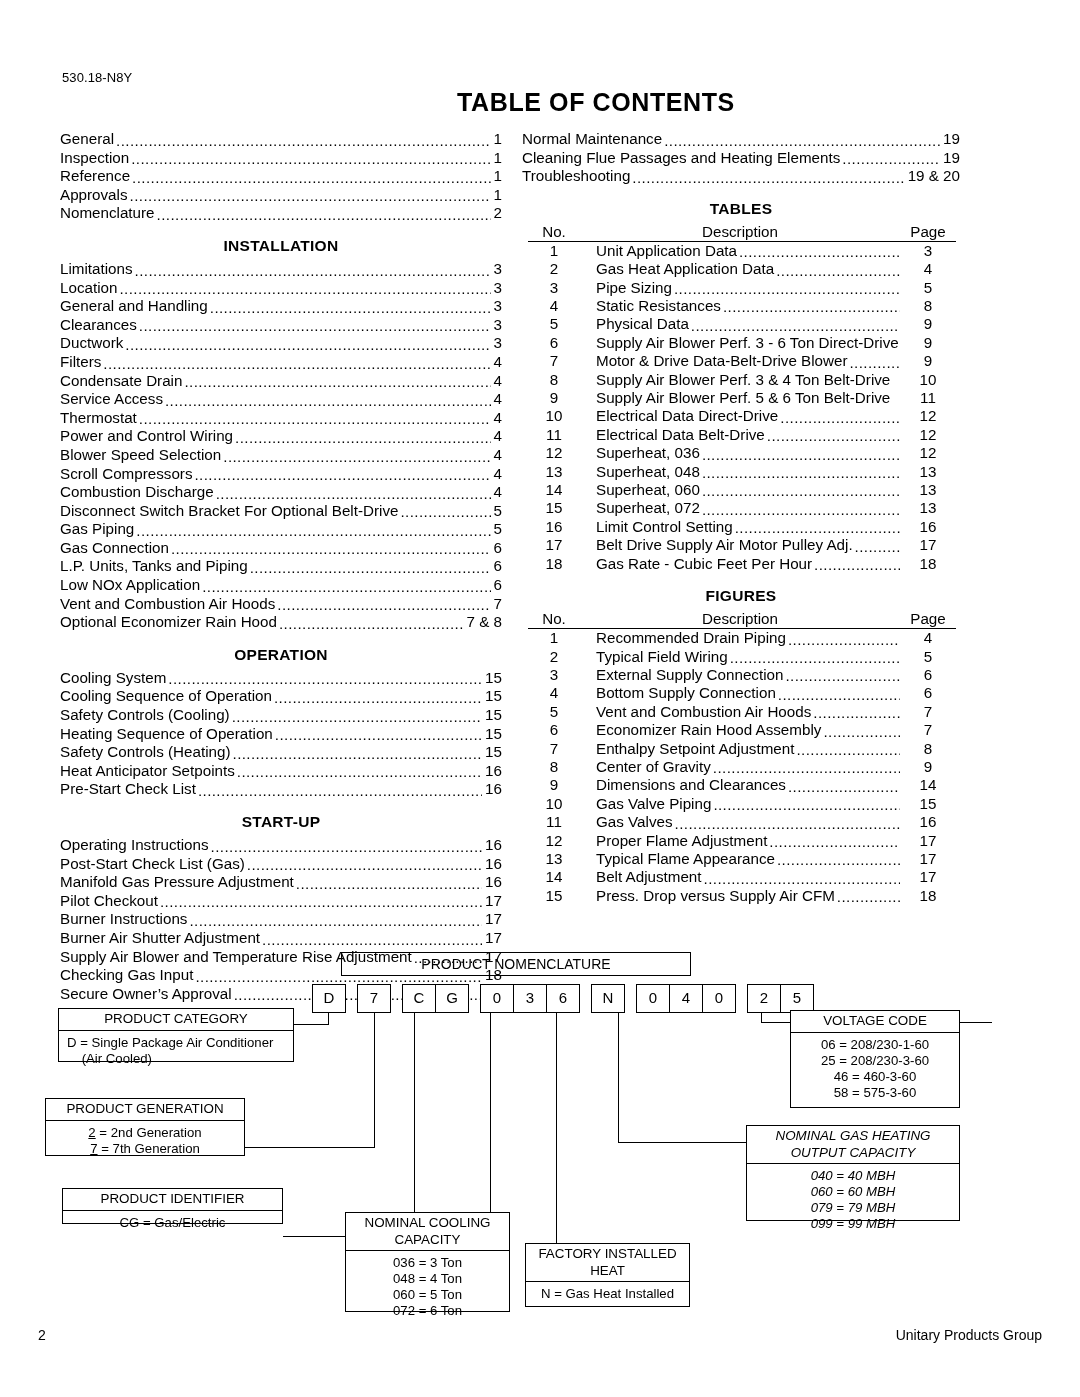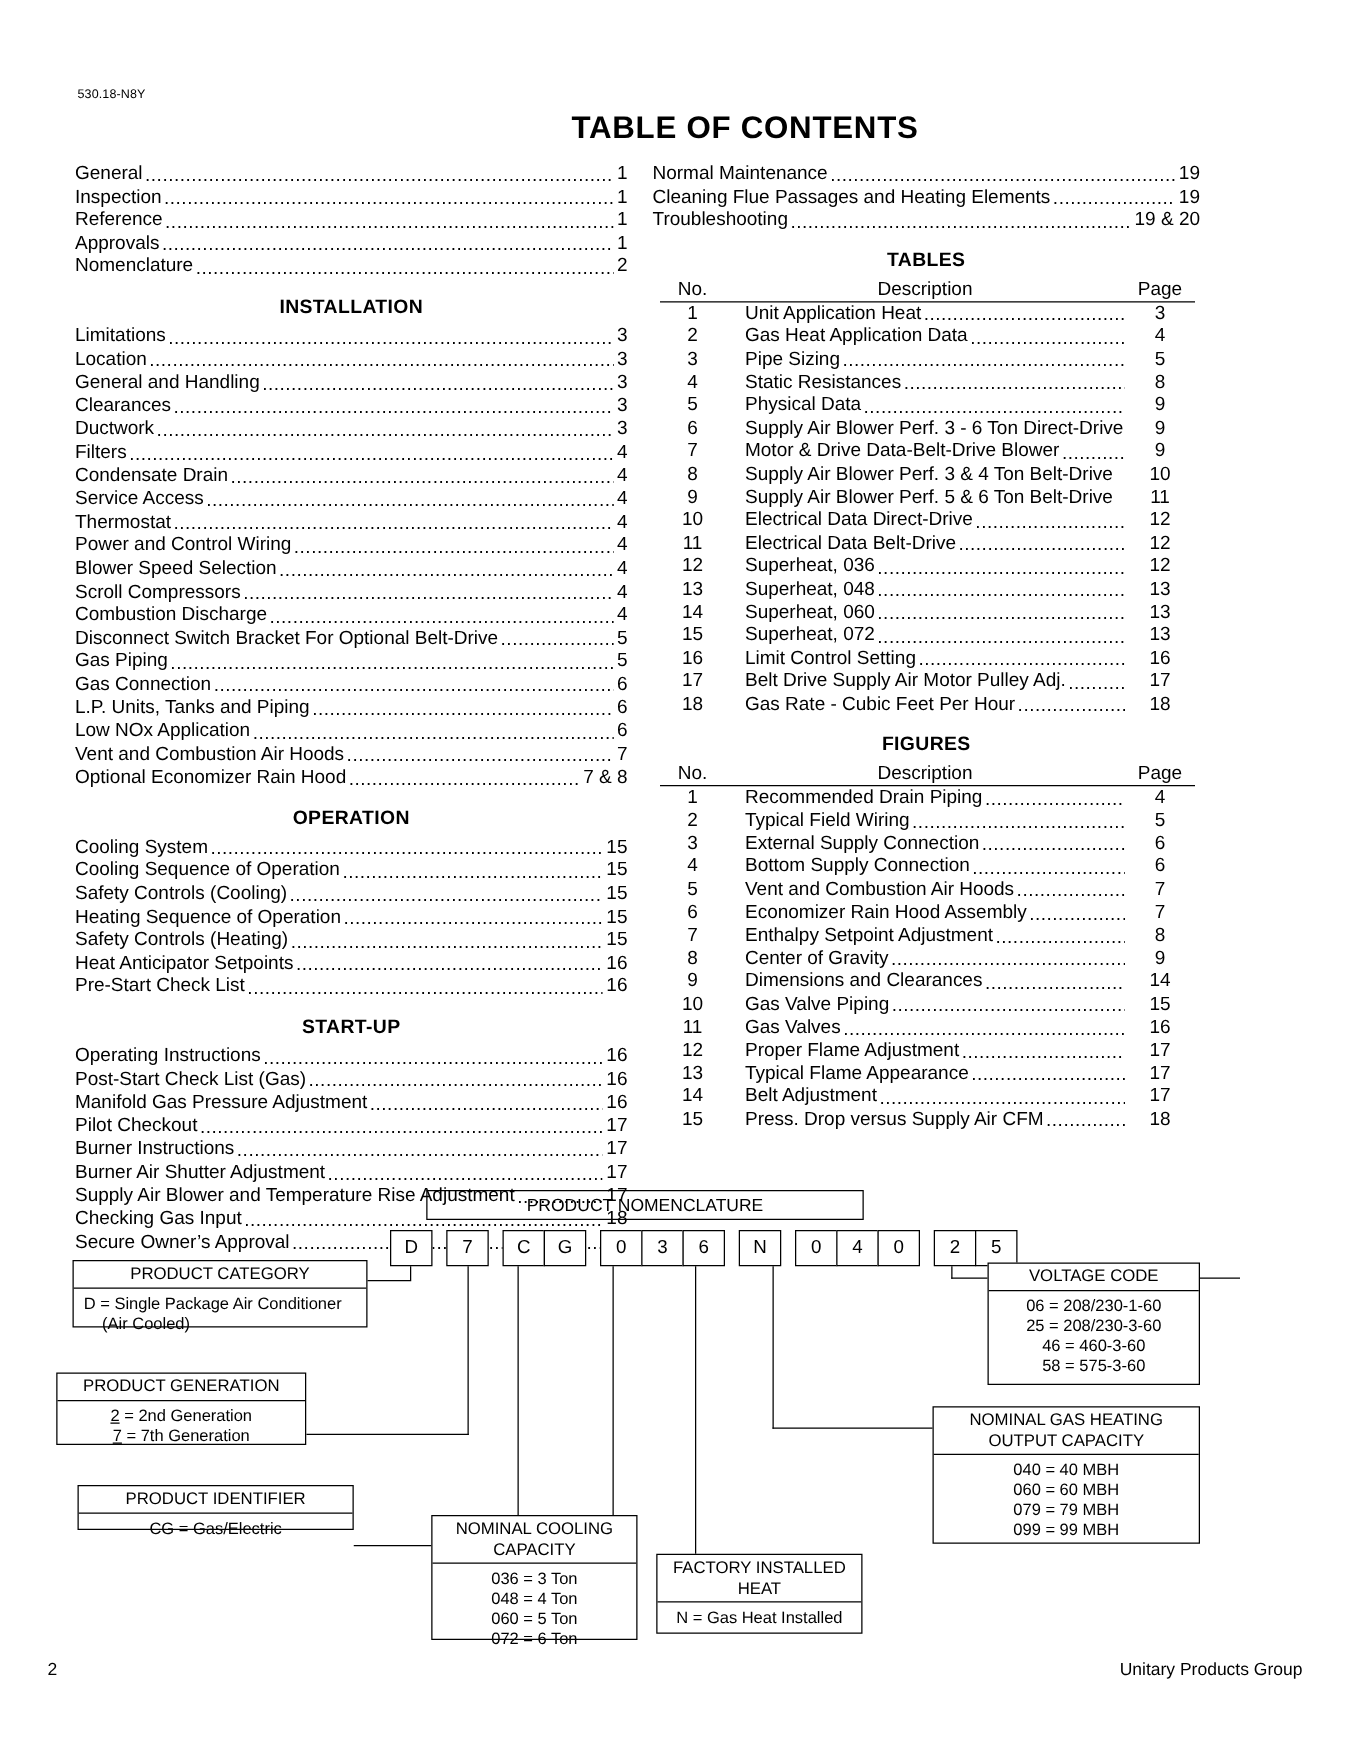--- a/index.html
+++ b/index.html
@@ -9,21 +9,21 @@
     font-family:"Liberation Sans", sans-serif;
     color:#000;
     position:relative;
     overflow:hidden;
   }
   .page{position:relative;width:1080px;height:1397px;}
 
   
   .doc-code{
     position:absolute;left:62px;top:70px;
-    font-size:10px;letter-spacing:.1px;
+    font-size:13px;letter-spacing:.1px;
   }
   .toc-title{
     position:absolute;left:0;top:88px;width:1080px;
     text-align:center;
     font-size:25px;font-weight:bold;letter-spacing:.6px;
     padding-left:112px;box-sizing:border-box;
   }
 
   
   .col-left{position:absolute;left:60px;top:130px;width:442px;}
@@ -364,21 +364,21 @@
     <div class="idx">
       <div class="idx-head">
         <span class="c-no">No.</span>
         <span class="c-desc">Description</span>
         <span class="c-pg">Page</span>
       </div>
       <div id="tables-rows">
           <div class="idx-row">
             <span class="c-no">1</span>
             <span class="c-body">
-              <span class="t">Unit Application Heat</span>
+              <span class="t">Unit Application Data</span>
               <span class="dots">............................................................................................................................................................................................................................................................................................................</span>
             </span>
             <span class="c-pg">3</span>
           </div>
           <div class="idx-row">
             <span class="c-no">2</span>
             <span class="c-body">
               <span class="t">Gas Heat Application Data</span>
               <span class="dots">............................................................................................................................................................................................................................................................................................................</span>
             </span>
@@ -731,21 +731,21 @@
     <div class="nbox" style="left:790px;top:70px;width:170px;height:98px;">
       <div class="hd">VOLTAGE CODE</div>
       <div class="bd">
         <span class="ln">06 = 208/230-1-60</span>
         <span class="ln">25 = 208/230-3-60</span>
         <span class="ln">46 = 460-3-60</span>
         <span class="ln">58 = 575-3-60</span>
       </div>
     </div>
 
-    <div class="nbox" style="left:746px;top:185px;width:214px;height:110px;">
+    <div class="nbox" style="left:746px;top:185px;width:214px;height:96px;font-style:italic;">
       <div class="hd">
         <span>NOMINAL GAS HEATING</span><br>
         <span>OUTPUT CAPACITY</span>
       </div>
       <div class="bd">
         <span class="ln">040 = 40 MBH</span>
         <span class="ln">060 = 60 MBH</span>
         <span class="ln">079 = 79 MBH</span>
         <span class="ln">099 = 99 MBH</span>
       </div>

